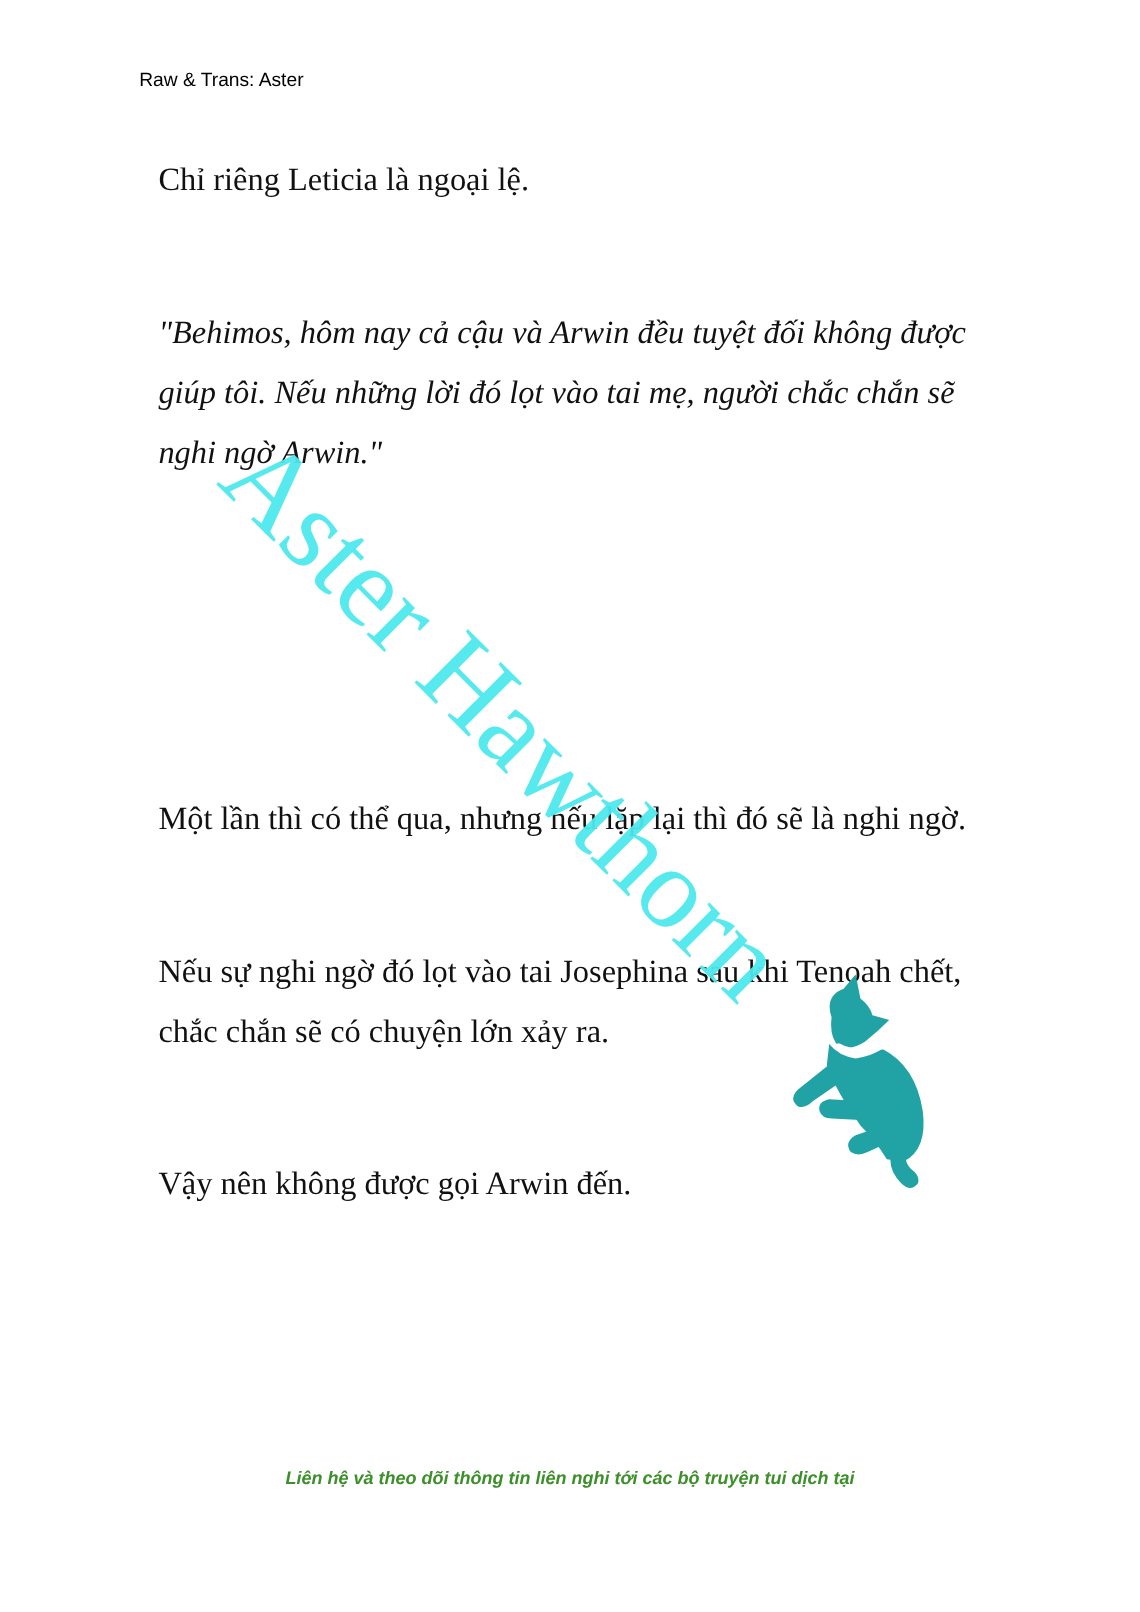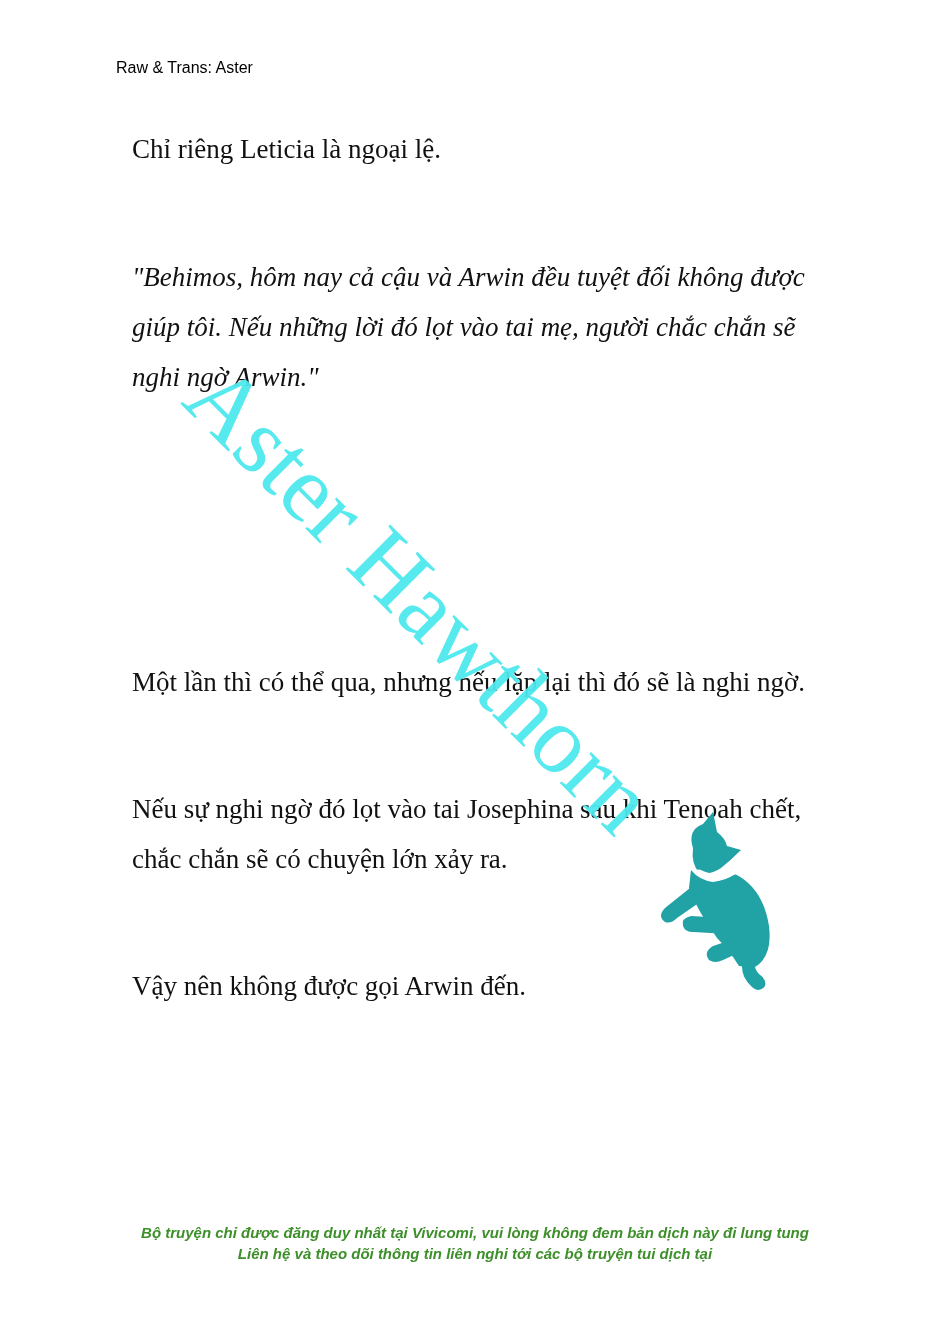--- a/index.html
+++ b/index.html
@@ -134,19 +134,18 @@
 
     <path d="M82 128 L58 136 Q48 142 54 150 Q60 154 68 150 L90 140 Z"></path>
 
     <path d="M88 150 Q84 164 96 176 Q104 184 110 176 Q112 170 104 164 Q98 158 100 148 Z"></path>
   </g>
 
   <path d="M44 62 Q58 70 80 62" stroke="#ffffff" stroke-width="5" fill="none" stroke-linecap="round"></path>
 </svg>
 
 <div class="footer">
-  <span class="fl">Bộ truyện chỉ được đăng duy nhất tại Vivicomi, vui lòng không đem bản dịch này đi lung tung</span>
   <span class="fl">Liên hệ và theo dõi thông tin liên nghi tới các bộ truyện tui dịch tại</span>
 </div>
 
 <div class="logo">
   <span class="v">V</span><span>comycs</span>
 </div>
 
 </body></html>

